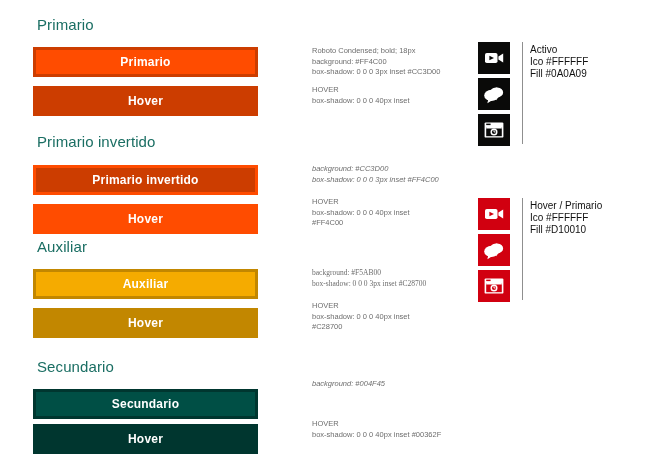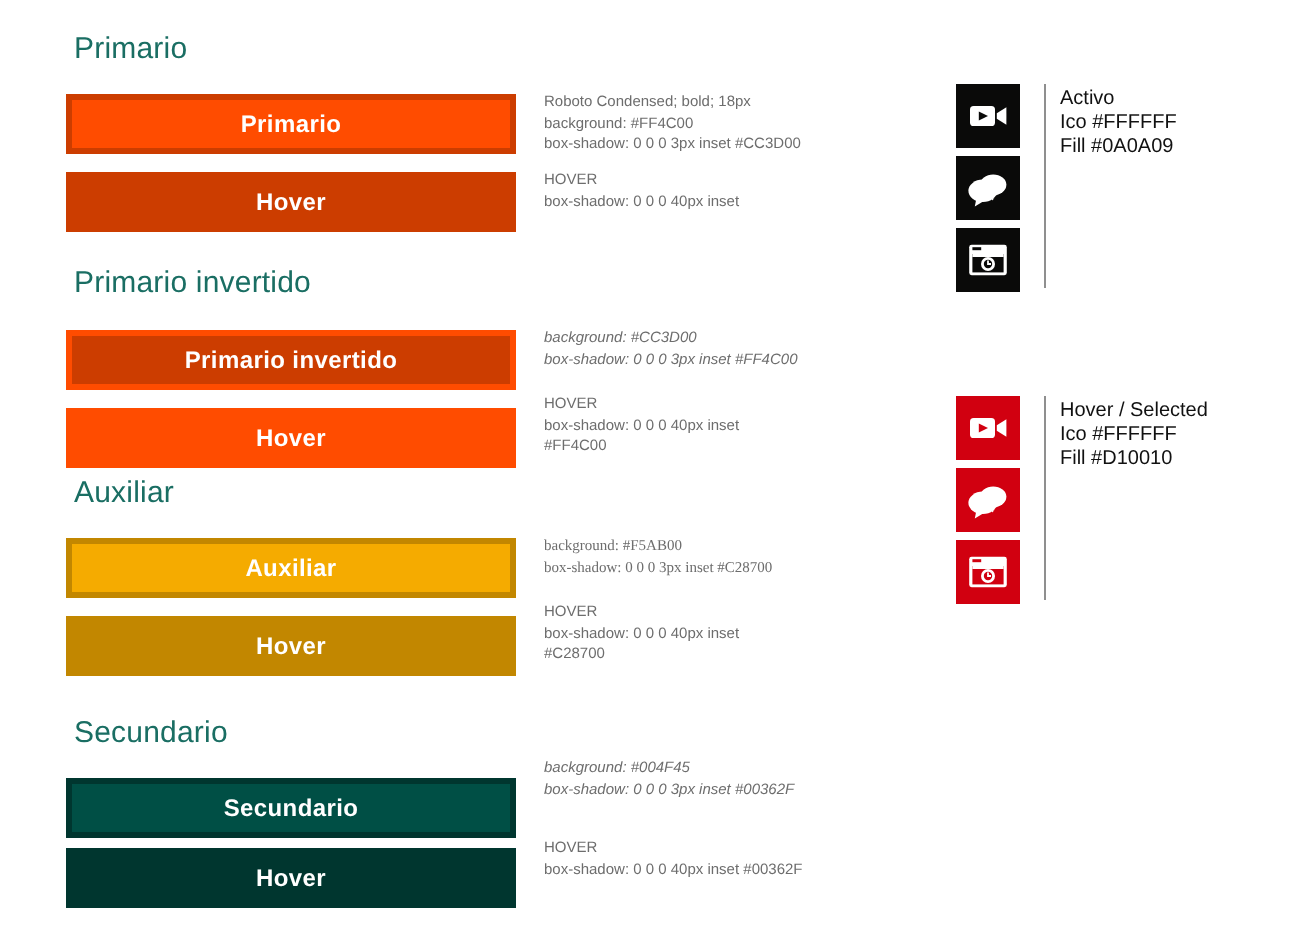--- a/index.html
+++ b/index.html
@@ -61,21 +61,21 @@
   }
   .anno {
     position: absolute;
     left: 2px;
     width: 196px;
     font-size: 7.5px;
     line-height: 10.5px;
     color: #6d6d6d;
     white-space: nowrap;
   }
-  .anno div { white-space: nowrap; }
+  .anno div { white-space: nowrap; margin-left: 40px; }
 
   
   #icons-panel {
     position: absolute;
     left: 470px;
     top: 0;
     width: 185px;
     height: 470px;
   }
   .icon-group { position: absolute; left: 0; width: 185px; }
@@ -145,21 +145,20 @@
       <div>background: #F5AB00</div>
       <div>box-shadow: 0 0 0 3px inset #C28700</div>
     </div>
     <div class="anno" style="top: 301px;">
       <div>HOVER</div>
       <div>box-shadow: 0 0 0 40px inset</div>
       <div>#C28700</div>
     </div>
     <div class="anno" style="top: 379px; font-style: italic;">
       <div>background: #004F45</div>
-      <div>box-shadow: 0 0 0 3px inset #00362F</div>
     </div>
     <div class="anno" style="top: 419px;">
       <div>HOVER</div>
       <div>box-shadow: 0 0 0 40px inset #00362F</div>
     </div>
   </div>
 <div id="icons-panel">
     <div class="icon-group">
       <div class="icon-tile" style="top: 42px; background: rgb(10, 10, 9);">
         <span style="display: block;">
@@ -242,18 +241,18 @@
               <rect x="4.2" y="9" width="15.6" height="1.5" fill="#FFFFFF"></rect>
               <circle cx="12" cy="14" r="3.5" fill="#FFFFFF"></circle>
               <circle cx="12" cy="14" r="2.1" fill="#D10010"></circle>
               <path d="M12 12.2 V14 H13.5" stroke="#FFFFFF" stroke-width="0.9" fill="none"></path>
             </g>
           </svg>
         </span>
       </div>
       <div class="group-divider" style="top: 198px; height: 102px;"></div>
       <div class="group-caption" style="top: 200px;">
-        <div>Hover / Selected</div>
+        <div>Hover / Primario</div>
         <div>Ico #FFFFFF</div>
         <div>Fill #D10010</div>
       </div>
     </div>
   </div>
 
 </body></html>

